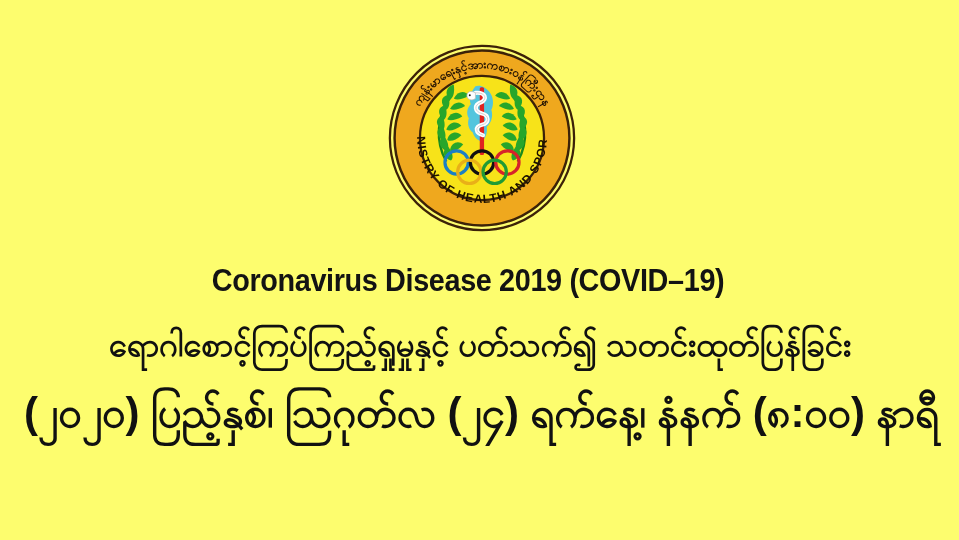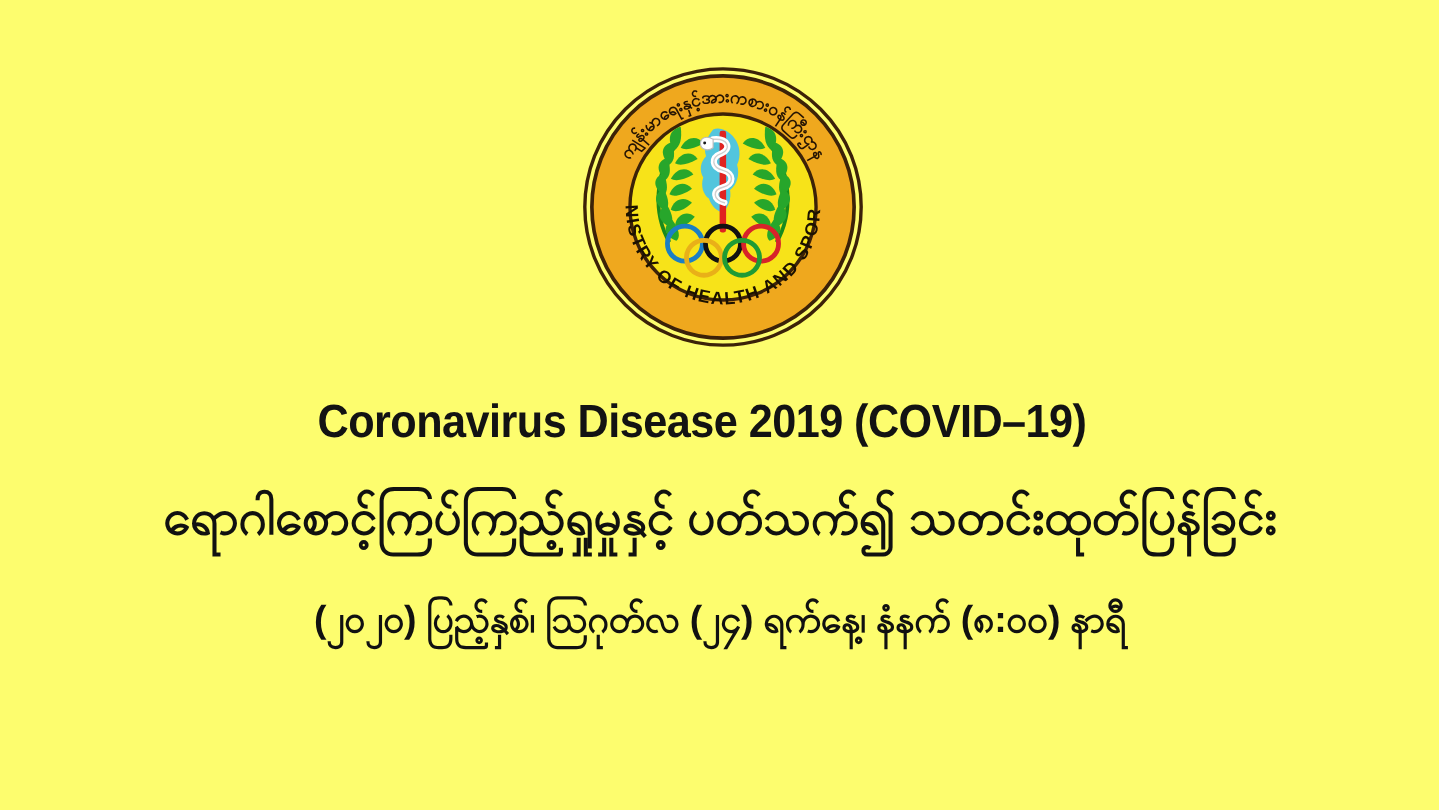--- a/index.html
+++ b/index.html
@@ -65,21 +65,21 @@
   }
 
   #mm-line-1 {
     font-size: 33px;
     line-height: 46px;
     margin-top: 22px;
     letter-spacing: -0.2px;
   }
 
   #mm-line-2 {
-    font-size: 25px;
+    font-size: 42px;
     line-height: 46px;
     margin-top: 22px;
     letter-spacing: -0.2px;
   }
 </style>
 </head>
 <body>
 
 <div id="slide">
 

